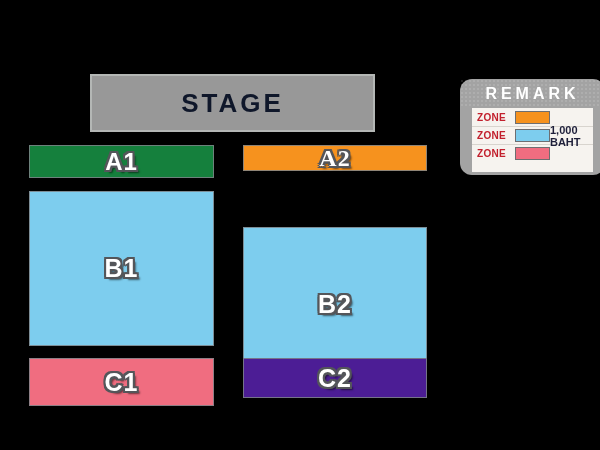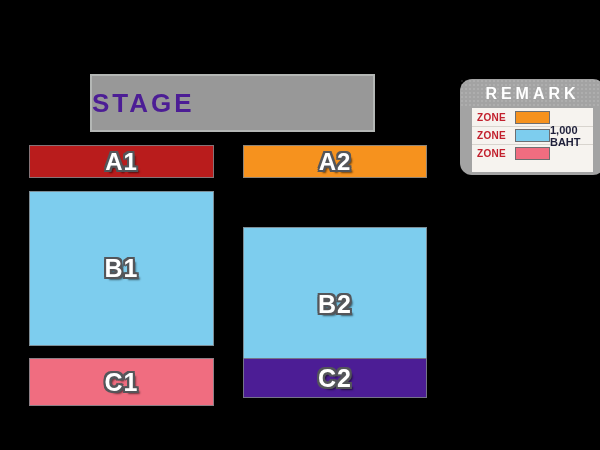--- a/index.html
+++ b/index.html
@@ -4,38 +4,38 @@
 <style>
   html,body{margin:0;padding:0;background:#000;}
   .canvas{
     position:relative;width:600px;height:450px;background:#000;overflow:hidden;
     font-family:"Liberation Sans","DejaVu Sans",sans-serif;
   }
   
   .stage{
     position:absolute;left:90px;top:74px;width:285px;height:58px;
     background:#989898;border:2px solid #b4b7b5;box-sizing:border-box;
-    display:flex;align-items:center;
-    color:#4c1d95;font-weight:bold;font-size:26px;letter-spacing:3px;
+    display:flex;align-items:center;justify-content:center;
+    color:#0f172a;font-weight:bold;font-size:26px;letter-spacing:3px;
   }
   
   .zone{
     position:absolute;box-sizing:border-box;
     display:flex;align-items:center;justify-content:center;
     border:1px solid rgba(125,130,135,0.85);
     color:#ffffff;font-weight:bold;letter-spacing:1px;cursor:pointer;
     text-shadow:
       -2px -2px 0 #54565a, 2px -2px 0 #54565a,
       -2px  2px 0 #54565a, 2px  2px 0 #54565a,
       -2px  0   0 #54565a, 2px  0   0 #54565a,
        0   -2px 0 #54565a, 0    2px 0 #54565a,
        3px  3px 2px rgba(0,0,0,0.55);
   }
   .z-a1{left:29px; top:145px;width:185px;height:33px;font-size:24px;}
-  .z-a2{left:243px;top:145px;width:184px;height:33px;font-size:24px;}
+  .z-a2{left:243px;top:145px;width:184px;height:26px;font-size:24px;font-family:Liberation Serif, serif;}
   .z-b1{left:29px; top:191px;width:185px;height:155px;font-size:25px;}
   .z-b2{left:243px;top:191px;width:184px;height:155px;font-size:25px;}
   .z-c1{left:29px; top:358px;width:185px;height:48px;font-size:25px;}
   .z-c2{left:243px;top:358px;width:184px;height:40px;font-size:25px;}
   
   .legend{
     position:absolute;left:460px;top:79px;width:145px;height:96px;
     background:#a3a3a3;border-radius:12px;box-sizing:border-box;
   }
   .legend-title{
@@ -61,21 +61,21 @@
 </style>
 </head>
 <body>
 
 <div class="canvas">
 
   <div class="stage">
     <span>STAGE</span>
   </div>
 
-  <div class="zone z-a1" style="background-color: #b91c1c;">
+  <div class="zone z-a1" style="background-color: #15803d;">
     <span>A1</span>
   </div>
   <div class="zone z-a2" style="background-color: rgb(246, 146, 30);">
     <span>A2</span>
   </div>
   <div class="zone z-b1" style="background-color: rgb(125, 205, 238);">
     <span>B1</span>
   </div>
   <div class="zone z-b2" style="background-color: rgb(125, 205, 238); margin-top: 36px;">
     <span>B2</span>

